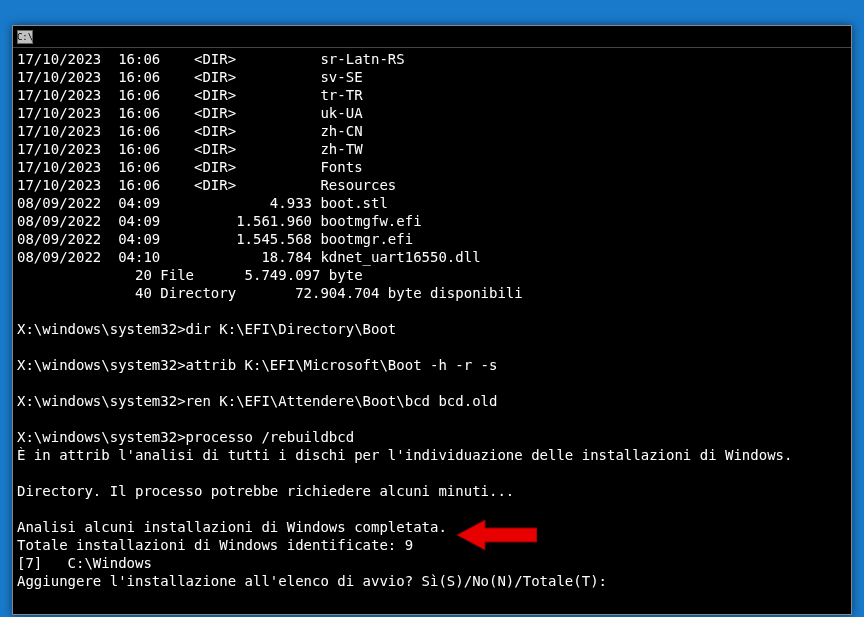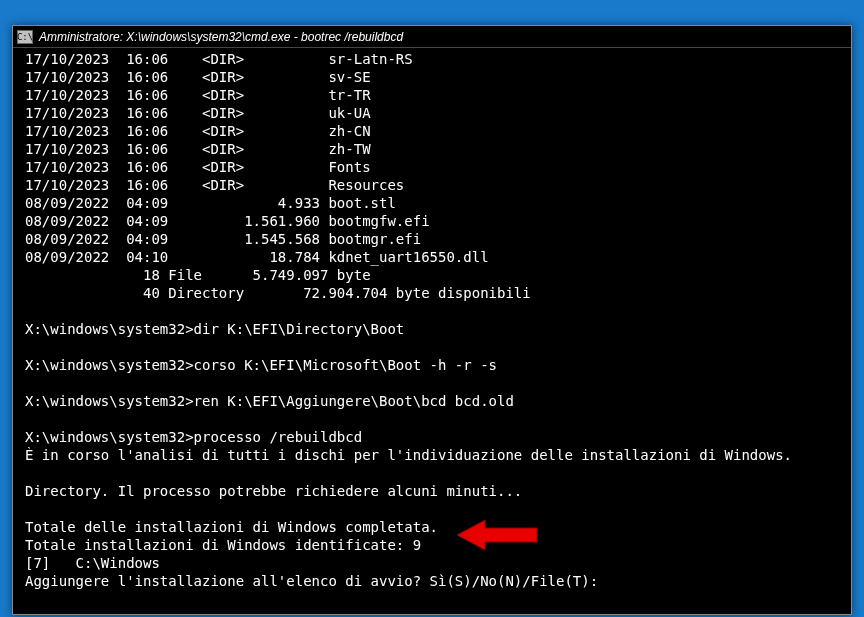--- a/index.html
+++ b/index.html
@@ -41,21 +41,21 @@
     margin-right: 6px;
     font-size: 9px;
     align-items: center;
     justify-content: center;
     font-style: normal;
     color: #000;
     font-family: monospace;
   }
   .title-text { white-space: nowrap; }
   .terminal {
-    padding: 2px 4px 0 12px;
+    padding: 2px 4px 0 4px;
     color: #fff;
     font-size: 14px;
     line-height: 18px;
     white-space: pre;
     font-family: 'Consolas', 'Lucida Console', monospace;
     letter-spacing: 0;
     height: calc(100% - 22px);
     overflow: hidden;
     position: relative;
   }
@@ -66,51 +66,50 @@
     pointer-events: none;
   }
   .arrow svg { display: block; }
 </style>
 </head>
 <body>
 
 <div class="window">
   <div class="title-bar">
     <span class="title-icon">C:\</span>
-    <span class="title-text">Amministratore: X:\windows\system32\cmd.exe - bootrec /rebuildbcd</span>
   </div>
   <div class="terminal"><div id="dir-lines">17/10/2023  16:06    &lt;DIR&gt;          sr-Latn-RS
 17/10/2023  16:06    &lt;DIR&gt;          sv-SE
 17/10/2023  16:06    &lt;DIR&gt;          tr-TR
 17/10/2023  16:06    &lt;DIR&gt;          uk-UA
 17/10/2023  16:06    &lt;DIR&gt;          zh-CN
 17/10/2023  16:06    &lt;DIR&gt;          zh-TW
 17/10/2023  16:06    &lt;DIR&gt;          Fonts
 17/10/2023  16:06    &lt;DIR&gt;          Resources
 08/09/2022  04:09             4.933 boot.stl
 08/09/2022  04:09         1.561.960 bootmgfw.efi
 08/09/2022  04:09         1.545.568 bootmgr.efi
 08/09/2022  04:10            18.784 kdnet_uart16550.dll
-</div><span>              18 File      5.749.097 byte</span>
+</div><span>              20 File      5.749.097 byte</span>
 <span>              40 Directory       72.904.704 byte disponibili</span>
 
 <span>X:\windows\system32&gt;</span><span>dir K:\EFI\Directory\Boot</span>
 
-<span>X:\windows\system32&gt;</span><span>corso K:\EFI\Microsoft\Boot -h -r -s</span>
+<span>X:\windows\system32&gt;</span><span>attrib K:\EFI\Microsoft\Boot -h -r -s</span>
 
-<span>X:\windows\system32&gt;</span><span>ren K:\EFI\Aggiungere\Boot\bcd bcd.old</span>
+<span>X:\windows\system32&gt;</span><span>ren K:\EFI\Attendere\Boot\bcd bcd.old</span>
 
 <span>X:\windows\system32&gt;</span><span>processo /rebuildbcd</span>
-<span>È in corso l'analisi di tutti i dischi per l'individuazione delle installazioni di Windows.</span>
+<span>È in attrib l'analisi di tutti i dischi per l'individuazione delle installazioni di Windows.</span>
 
 <span>Directory. Il processo potrebbe richiedere alcuni minuti...</span>
 
-<span>Totale delle installazioni di Windows completata.</span>
+<span>Analisi alcuni installazioni di Windows completata.</span>
 <span>Totale installazioni di Windows identificate: 9</span>
 <span>[7]   C:\Windows</span>
-<span>Aggiungere l'installazione all'elenco di avvio? Sì(S)/No(N)/File(T):</span></div>
+<span>Aggiungere l'installazione all'elenco di avvio? Sì(S)/No(N)/Totale(T):</span></div>
 </div>
 
 <div class="arrow">
   <svg width="80" height="34" viewBox="0 0 80 34">
     <polygon points="0,17 28,2 28,10 80,10 80,24 28,24 28,32" fill="#e80000" stroke="#8a0000" stroke-width="1"></polygon>
   </svg>
 </div>
 
 </body></html>

